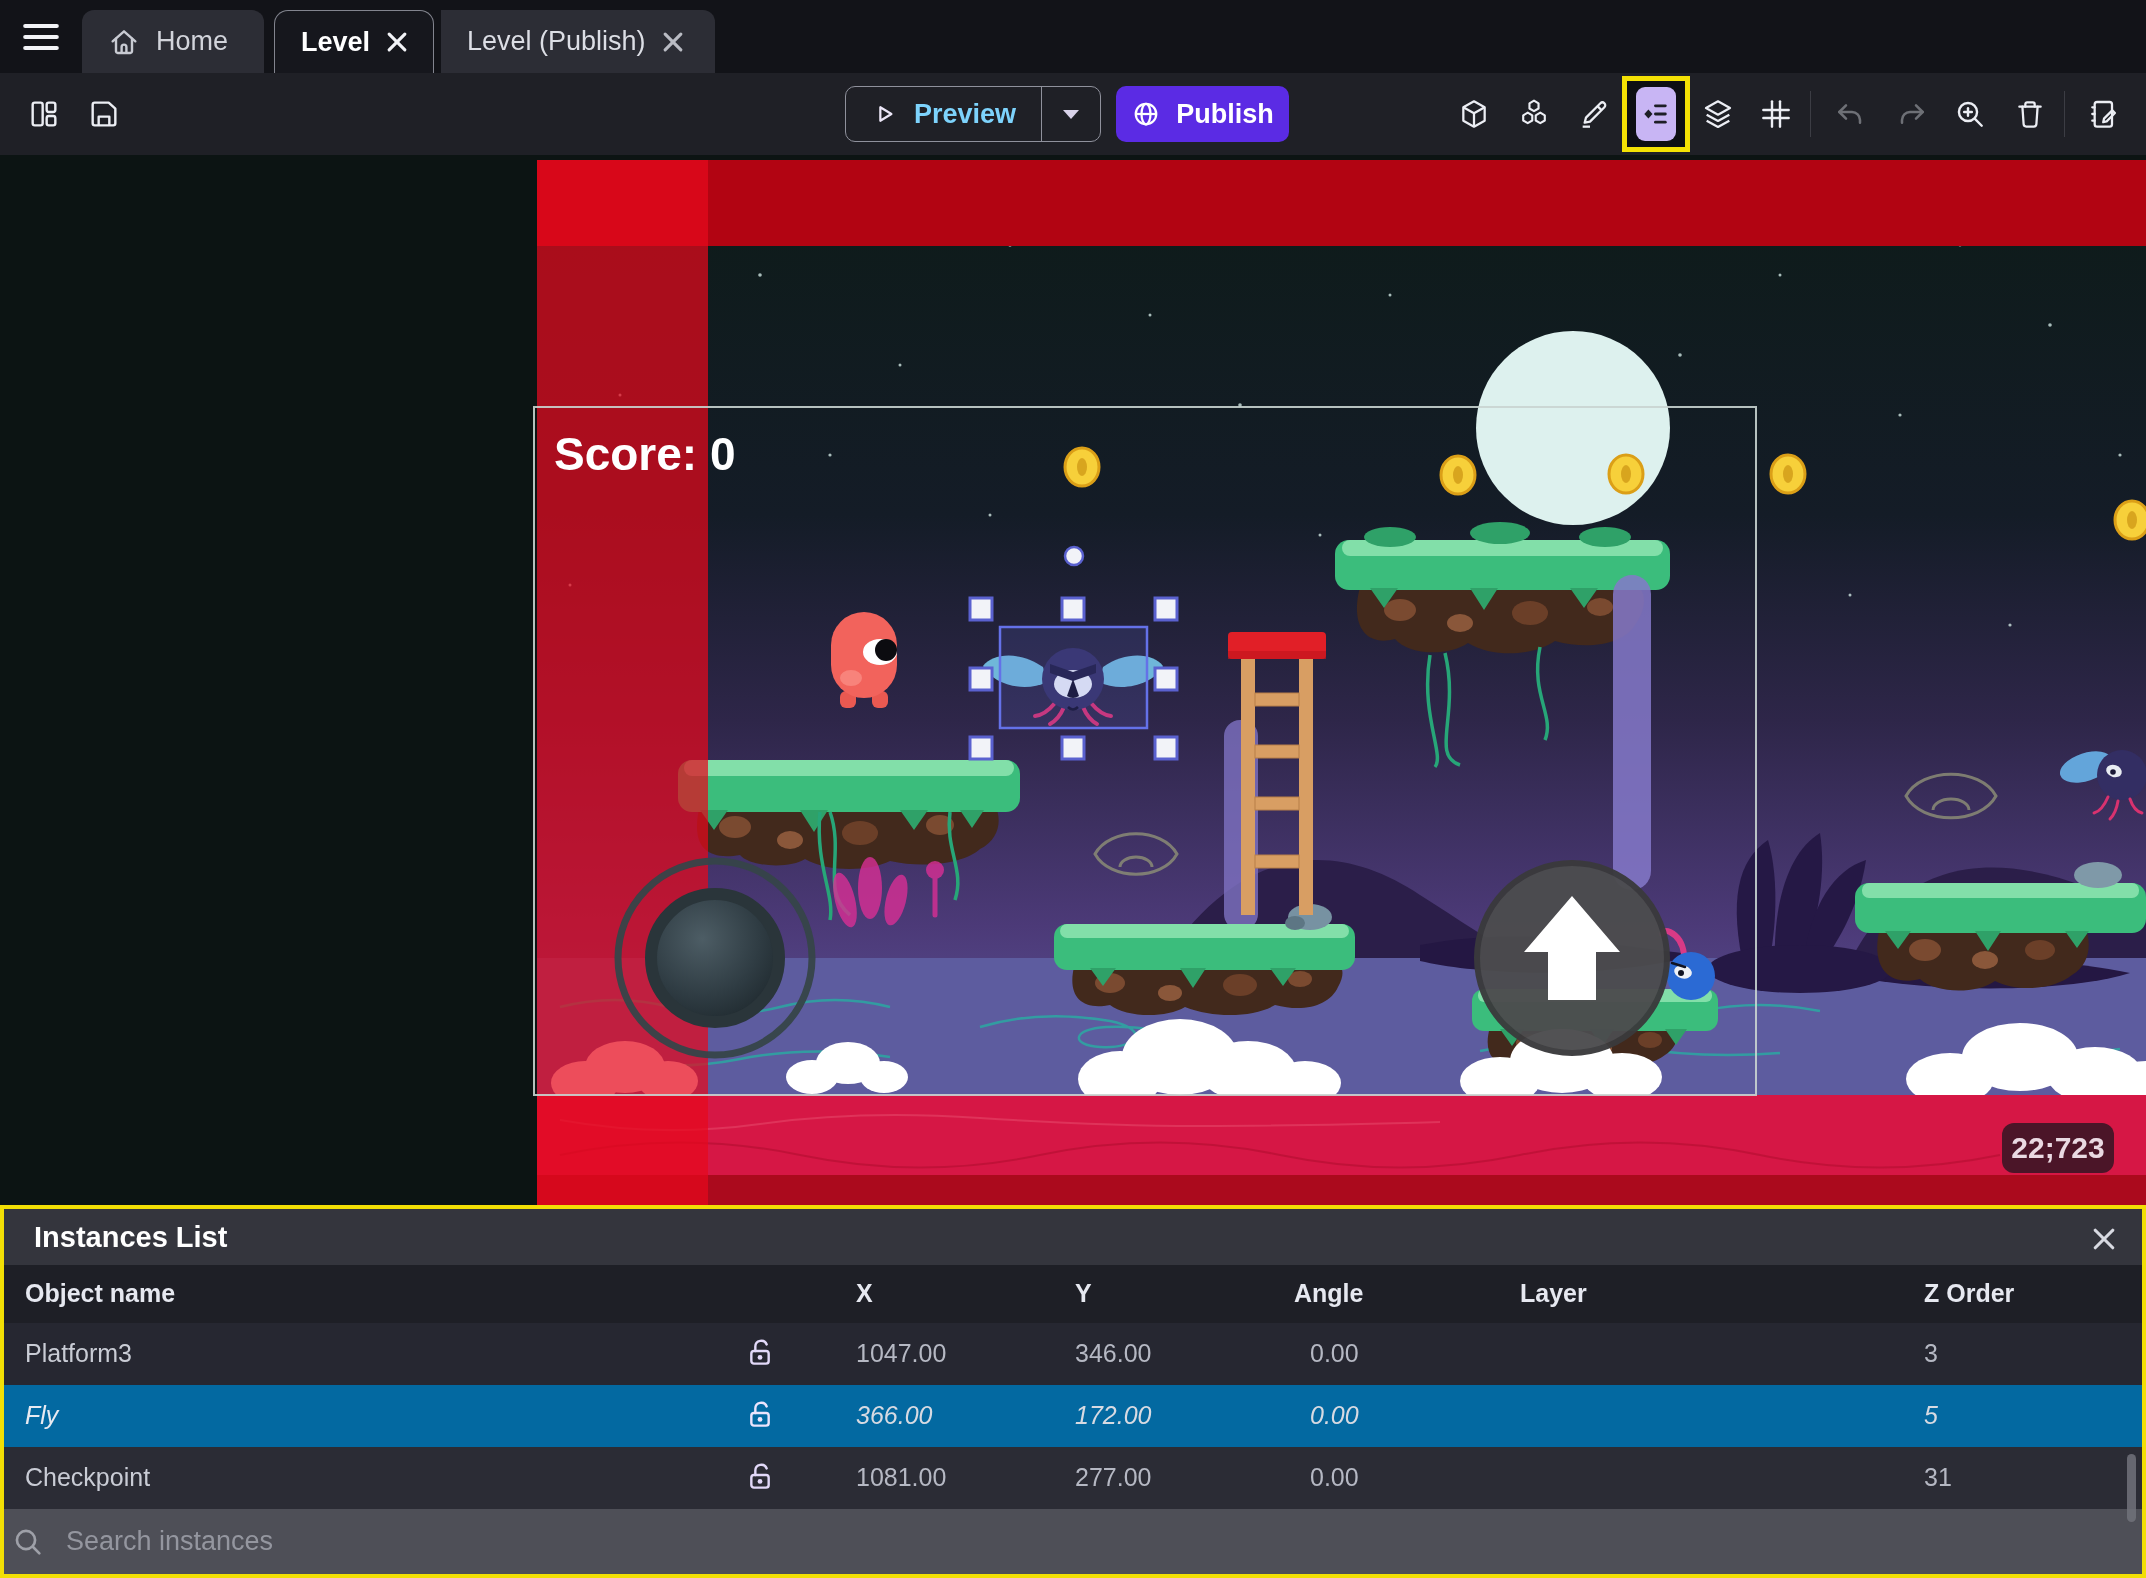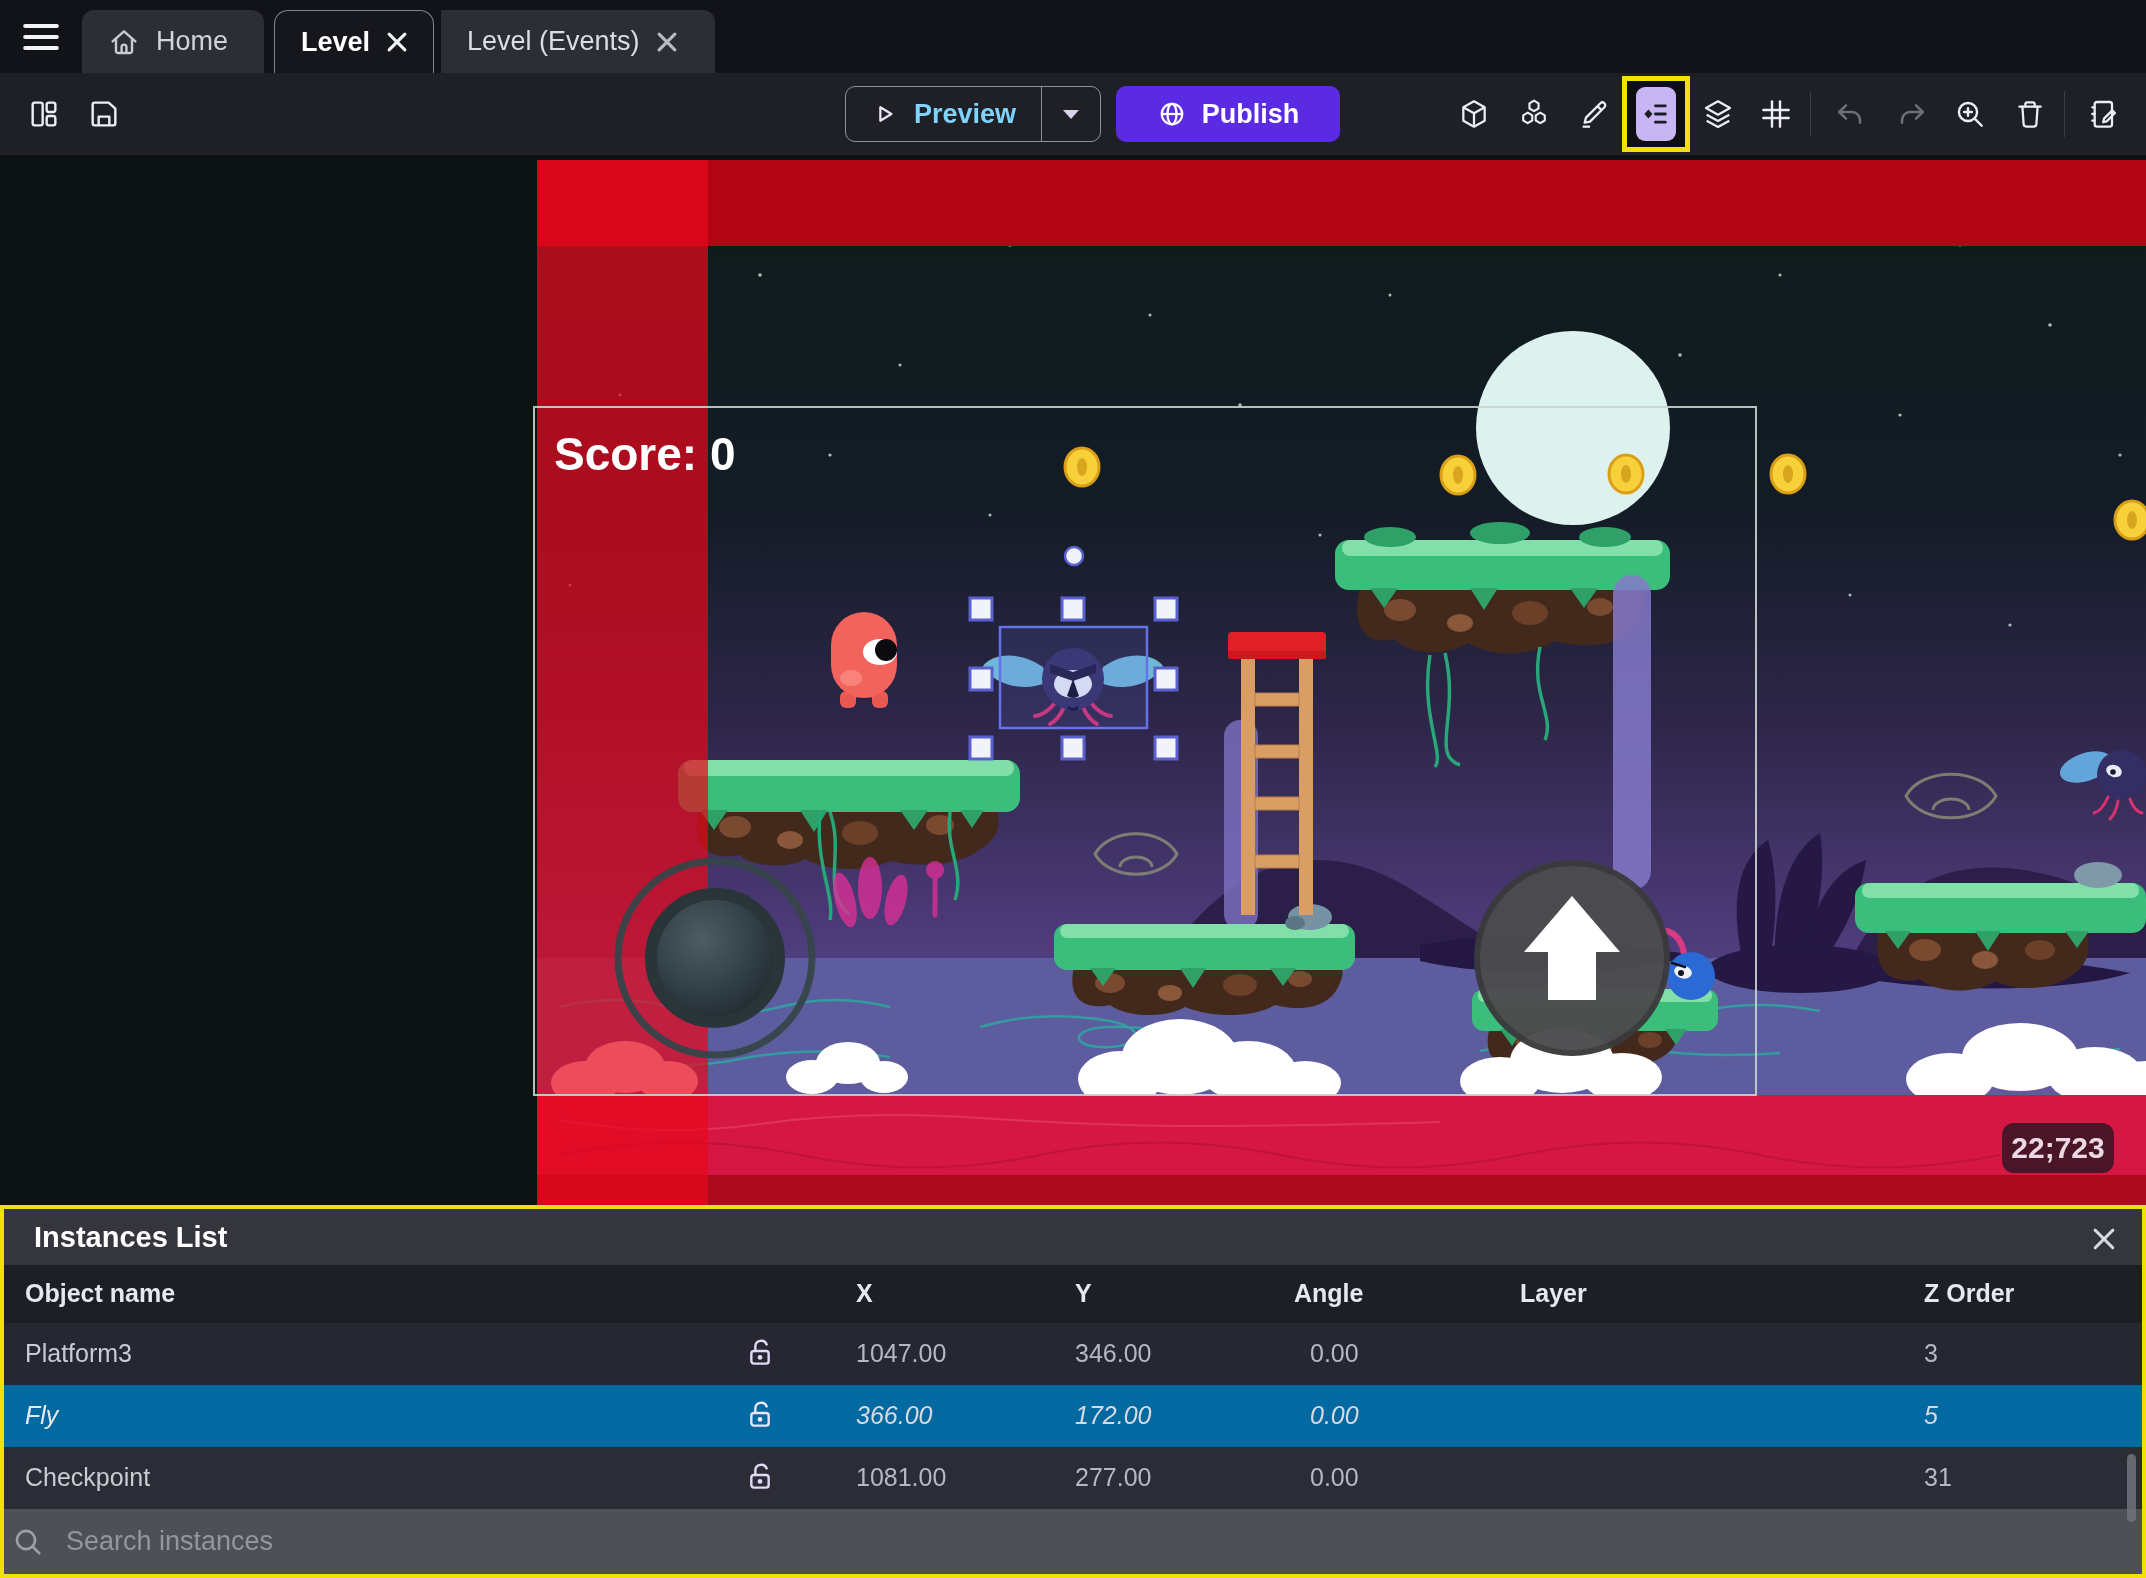--- a/index.html
+++ b/index.html
@@ -23,21 +23,21 @@
   .toolbar { position:absolute; left:0; top:73px; width:2146px; height:82px; background:#1f2026; }
   .icon-btn { position:absolute; top:17px; width:48px; height:48px; display:flex; align-items:center;
               justify-content:center; background:transparent; border:none; cursor:pointer; }
   .tsep { position:absolute; top:18px; width:1px; height:46px; background:#3c3d44; }
   .btn-preview { position:absolute; left:845px; top:13px; width:256px; height:56px; display:flex;
                  border:1.5px solid #8f919c; border-radius:10px; color:#7dd3fc; font-size:27px;
                  font-weight:600; background:transparent; cursor:pointer; }
   .btn-preview .main { flex:1; display:flex; align-items:center; justify-content:center; gap:15px; }
   .btn-preview .sep  { width:1px; background:#8f919c; }
   .btn-preview .caret{ width:58px; display:flex; align-items:center; justify-content:center; }
-  .btn-publish { position:absolute; left:1116px; top:13px; width:224px; height:56px; background:#5b2be4;
+  .btn-publish { position:absolute; left:1116px; top:13px; width:173px; height:56px; background:#5b2be4;
                  border:none; border-radius:10px; color:#fff; font-size:27px; font-weight:700;
                  display:flex; align-items:center; justify-content:center; gap:15px; cursor:pointer; }
   .hl-box { position:absolute; left:1622px; top:3px; width:68px; height:76px; border:5px solid #f4e104;
             background:#0e0f13; display:flex; align-items:center; justify-content:center; cursor:pointer; }
   .hl-icon { width:40px; height:54px; background:#c8b5f4; border-radius:9px; display:flex;
              align-items:center; justify-content:center; }
 
   
   .canvas { position:absolute; left:0; top:155px; width:2146px; height:1050px; background:#0c1413; }
 
@@ -95,21 +95,21 @@
       <span class="close">
         <svg width="22" height="22" viewBox="0 0 14 14">
             <g stroke="#f2f3f7" stroke-width="2" stroke-linecap="round">
               <line x1="2" y1="2" x2="12" y2="12"></line>
               <line x1="12" y1="2" x2="2" y2="12"></line>
             </g>
           </svg>
       </span>
     </div>
     <div class="tab tab-events">
-      <span>Level (Events)</span>
+      <span>Level (Publish)</span>
       <span class="close">
         <svg width="22" height="22" viewBox="0 0 14 14">
             <g stroke="#b9bbc3" stroke-width="2" stroke-linecap="round">
               <line x1="2" y1="2" x2="12" y2="12"></line>
               <line x1="12" y1="2" x2="2" y2="12"></line>
             </g>
           </svg>
       </span>
     </div>
   </div>

